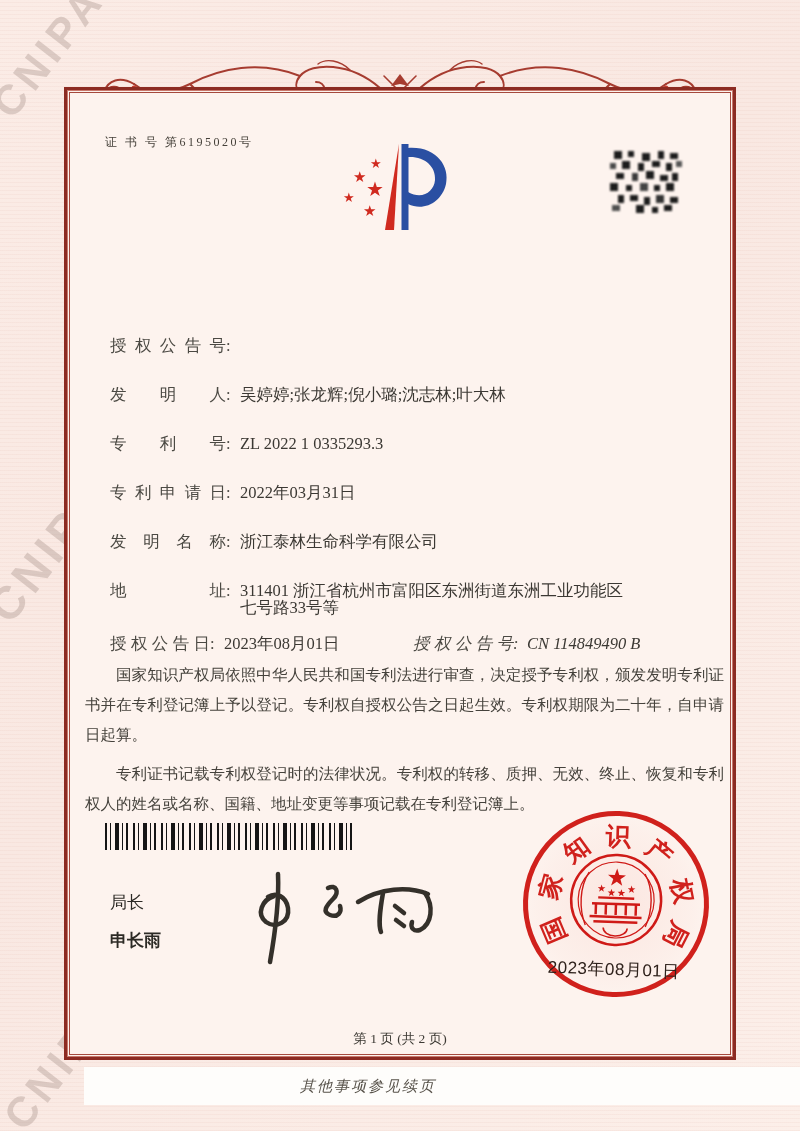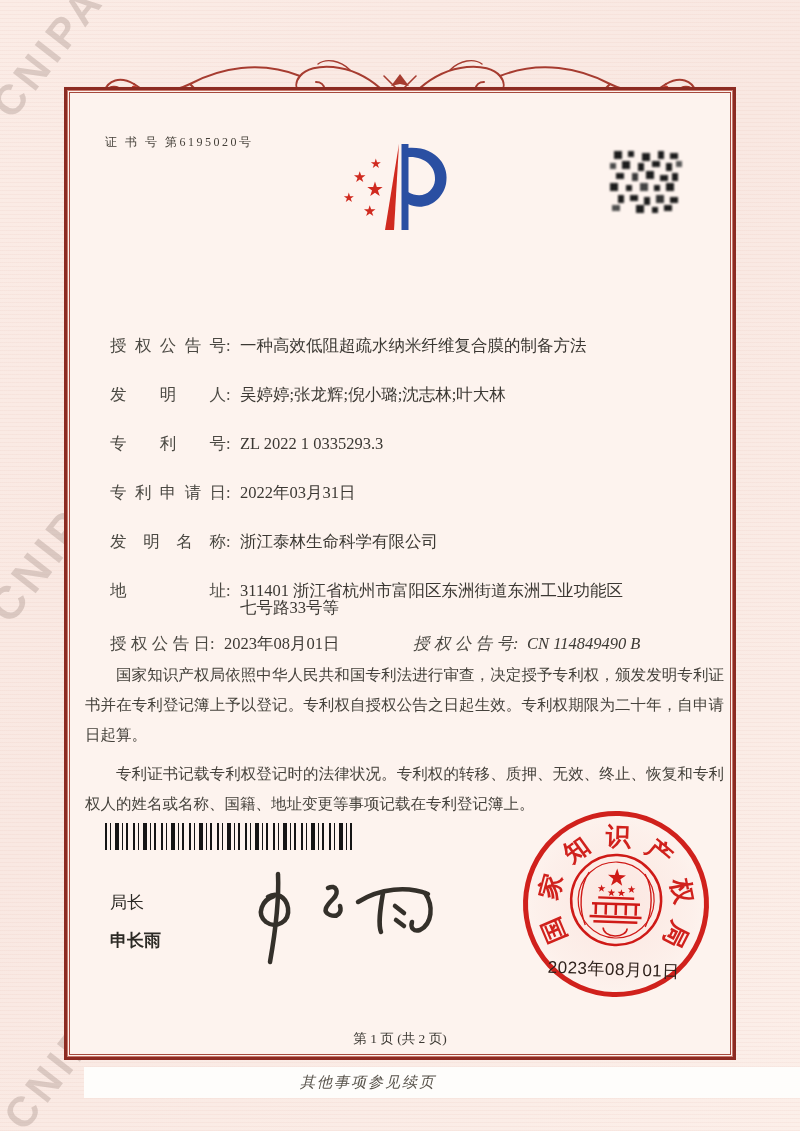--- a/index.html
+++ b/index.html
@@ -79,21 +79,21 @@
     text-align:center; font-size:25px; font-weight:bold; color:#d0211c; line-height:28px;
   }
   .seal-emblem{position:absolute; left:50%; top:50%; transform:translate(-50%,-54%);}
   .seal-date{
     position:absolute; left:0; right:0; bottom:18px; text-align:center;
     font-size:17px; color:#2e211b; letter-spacing:0.5px; font-family:"Liberation Sans",sans-serif;
   }
   
   .page-info{position:absolute; left:0; right:0; top:1030px; text-align:center; font-size:13.5px; color:#3d3a34;}
   .bottom-strip{
-    position:absolute; left:84px; right:0; top:1067px; height:31px; background:#fefdfb;
+    position:absolute; left:84px; right:0; top:1067px; height:38px; background:#fefdfb;
     display:flex; align-items:center;
   }
   .cont-note{margin-left:216px; font-size:15px; font-style:italic; color:#57524a; letter-spacing:2px;}
 </style>
 </head>
 <body>
 
 <div class="page">
 
   <span class="wm wm1">CNIPA</span>
@@ -166,21 +166,20 @@
         <rect x="44" y="58" width="6" height="6"></rect>
         <rect x="56" y="56" width="8" height="6"></rect>
     </g>
   </svg>
 
 
   <div class="rows">
     <div class="row">
       <span class="flabel">授权公告号</span>
         <span class="colon">:</span>
-      <span class="fvalue">一种高效低阻超疏水纳米纤维复合膜的制备方法</span>
     </div>
     <div class="row">
       <span class="flabel">发明人</span>
         <span class="colon">:</span>
       <span class="fvalue">吴婷婷;张龙辉;倪小璐;沈志林;叶大林</span>
     </div>
     <div class="row">
       <span class="flabel">专利号</span>
         <span class="colon">:</span>
       <span class="fvalue">ZL 2022 1 0335293.3</span>

